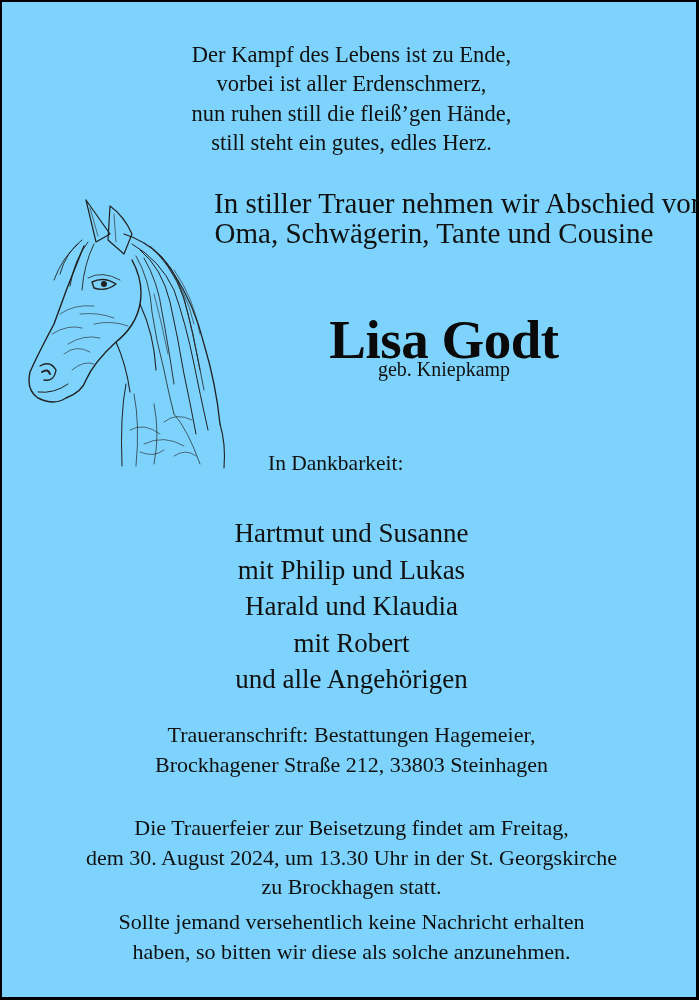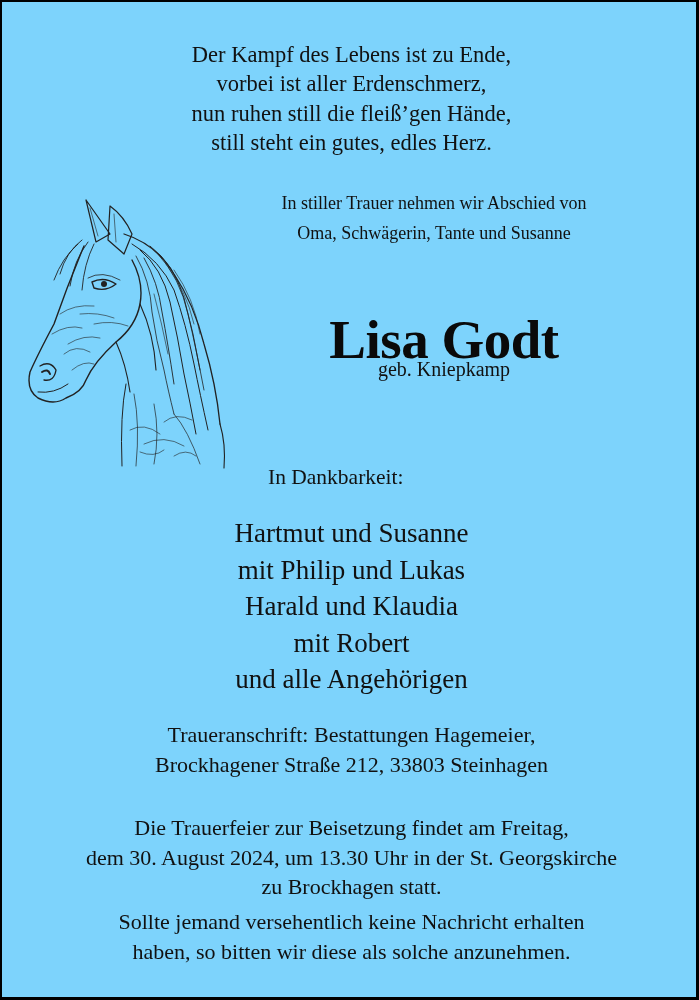--- a/index.html
+++ b/index.html
@@ -9,26 +9,26 @@
     box-sizing: border-box;
     width: 699px; height: 1000px;
     border: 3px solid #000;
     border-left-width: 2px; border-top-width: 2px;
     background: #7dd3fc;
     color: #111;
     font-family: Liberation Serif, serif;
   }
   .abs { position: absolute; left: 0; right: 0; text-align: center; white-space: nowrap; }
   .poem { top: 38px; left: 0; width: 699px; font-size: 22.5px; line-height: 29.3px; }
-  .intro { top: 186px; left: 212px; width: 440px; font-size: 18px; line-height: 30px; }
+  .intro { top: 186px; left: 212px; width: 440px; font-size: 29px; line-height: 30px; }
   .name { top: 298px; left: 232px; width: 420px; font-size: 55px; font-weight: bold; line-height: 80px; letter-spacing: -0.5px; color: #0a0a0a; }
   .maiden { top: 352px; left: 232px; width: 420px; font-size: 20px; line-height: 30px; }
   .dates { top: 384px; left: 232px; width: 420px; font-size: 22px; line-height: 30px; }
   .dates .gap { display: inline-block; width: 52px; }
-  .thanks { top: 460px; left: 266px; width: 200px; text-align: left; font-size: 21.5px; line-height: 30px; }
+  .thanks { top: 446px; left: 266px; width: 200px; text-align: left; font-size: 21.5px; line-height: 30px; }
   .family { top: 513px; left: 0; width: 699px; font-size: 27px; line-height: 36.5px; }
   .address { top: 718px; left: 0; width: 699px; font-size: 22px; line-height: 29.5px; }
   .ceremony { top: 811px; left: 0; width: 699px; font-size: 22px; line-height: 29.5px; }
   .notice { top: 905px; left: 0; width: 699px; font-size: 22px; line-height: 30px; }
   .line { display: block; }
   .horse { position: absolute; left: 22px; top: 192px; width: 216px; height: 276px; }
 </style>
 </head>
 <body>
 
@@ -75,21 +75,21 @@
 
     <path d="M196 230 Q202 250 200 274" stroke-width="1.1"></path>
     <path d="M102 190 Q96 220 98 272" stroke-width="1"></path>
     <path d="M110 200 Q116 230 112 272 M130 210 Q136 240 130 270 M150 220 Q164 236 176 270" stroke-width="0.7"></path>
     <path d="M106 236 Q120 228 136 240 M120 250 Q140 240 160 252 M140 228 Q152 218 168 226" stroke-width="0.6"></path>
     <path d="M116 258 Q130 264 140 256 M150 262 Q162 254 172 262" stroke-width="0.6"></path>
   </svg>
 
   <div class="abs intro">
     <span class="line">In stiller Trauer nehmen wir Abschied von</span>
-    <span class="line">Oma, Schwägerin, Tante und Susanne</span>
+    <span class="line">Oma, Schwägerin, Tante und Cousine</span>
   </div>
 
   <div class="abs name">Lisa Godt</div>
   <div class="abs maiden">geb. Kniepkamp</div>
 
   <div class="abs thanks">In Dankbarkeit:</div>
 
   <div class="abs family">
     <span class="line">Hartmut und Susanne</span>
     <span class="line">mit Philip und Lukas</span>

